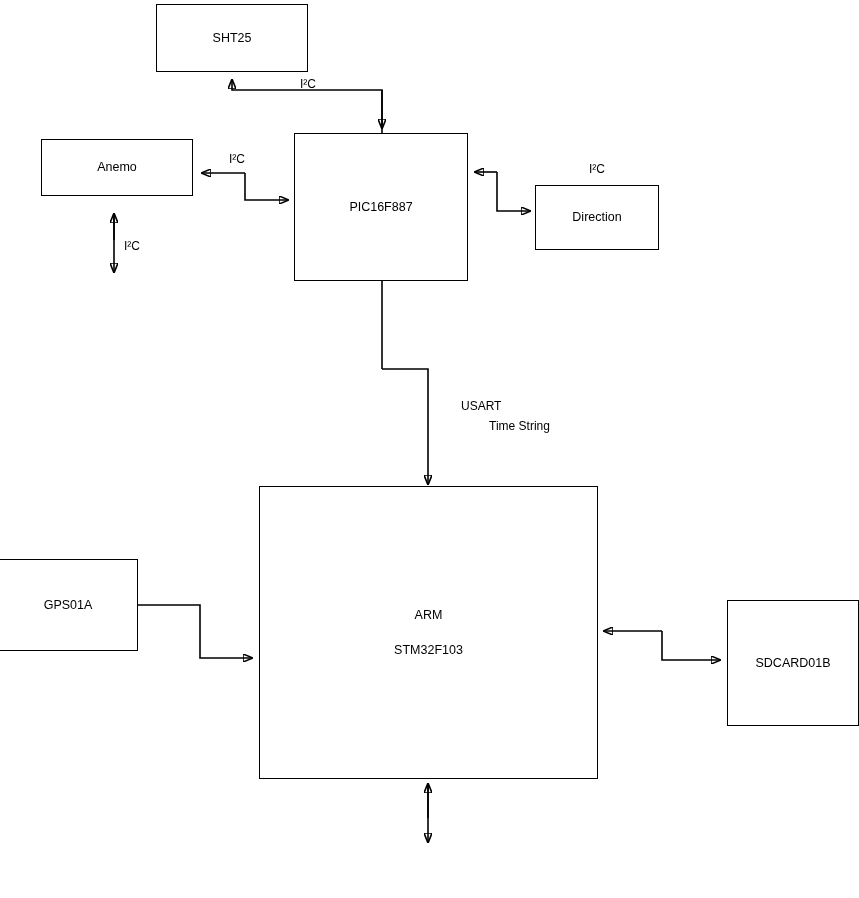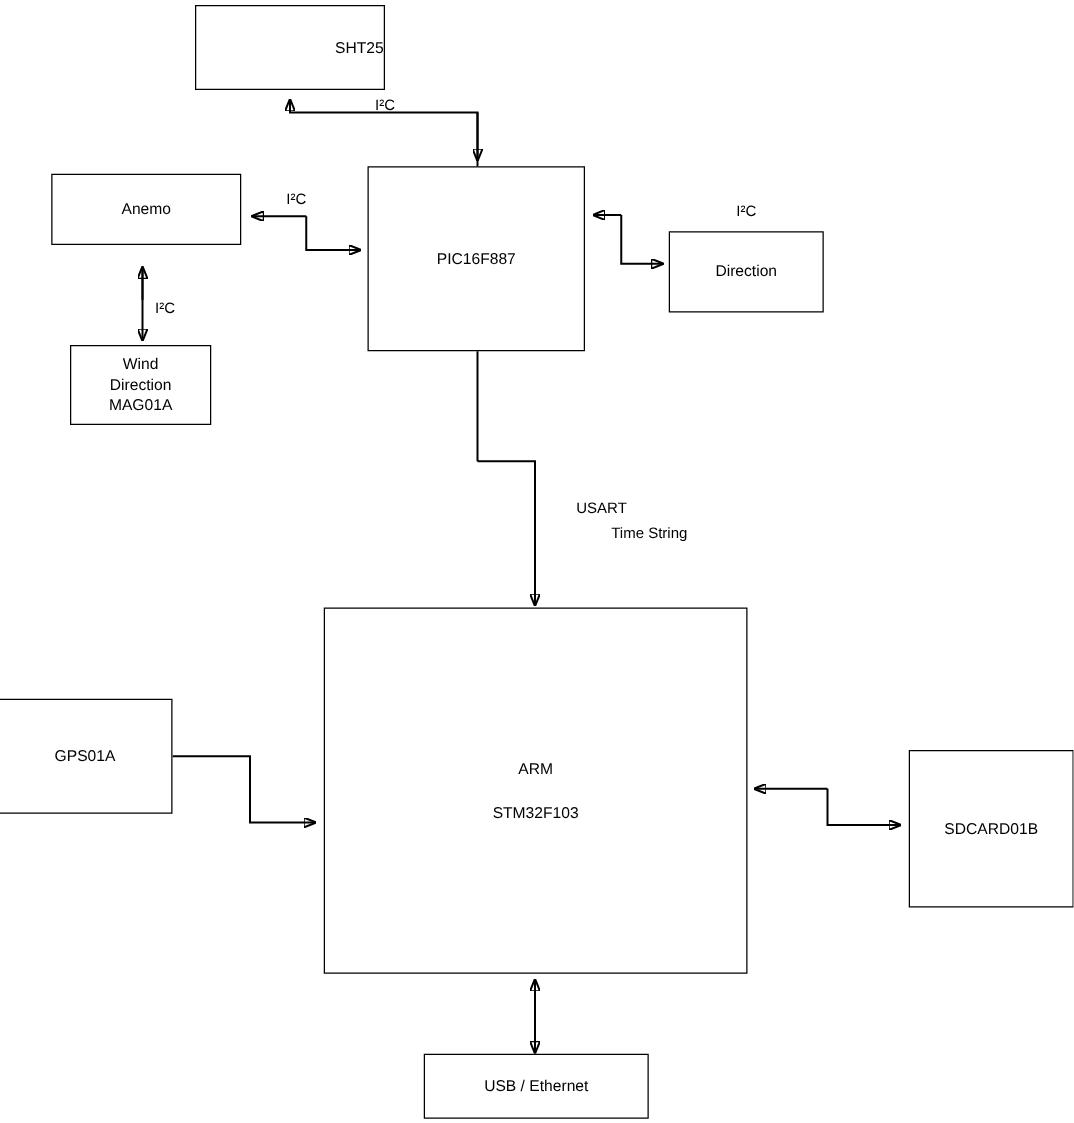--- a/index.html
+++ b/index.html
@@ -102,59 +102,51 @@
       <path d="M662,631 L604,631" marker-end="url(#arrow)"></path>
       <path d="M662,631 L662,660 L720,660" marker-end="url(#arrow)"></path>
     </g>
 
     <g>
       <path d="M428,818 L428,784" marker-end="url(#arrow)"></path>
       <path d="M428,784 L428,842" marker-end="url(#arrow)"></path>
     </g>
   </svg>
 
-  <div class="node" style="left:156px; top:4px; width:152px; height:68px;align-items:flex-end;">
+  <div class="node" style="left:156px; top:4px; width:152px; height:68px;">
     <span class="line">SHT25</span>
   </div>
 
   <div class="node" style="left:41px; top:139px; width:152px; height:57px;">
     <span class="line">Anemo</span>
   </div>
 
   <div class="node" style="left:294px; top:133px; width:174px; height:148px;">
     <span class="line">PIC16F887</span>
   </div>
 
   <div class="node" style="left:535px; top:185px; width:124px; height:65px;">
     <span class="line">Direction</span>
   </div>
 
-  <div class="node" style="left:56px; top:276px; width:113px; height:64px;">
-    <span class="line">Wind</span>
-    <span class="line">Direction</span>
-    <span class="line">MAG01A</span>
-  </div>
 
   <div class="node" style="left:259px; top:486px; width:339px; height:293px;text-align:center;">
     <span class="line">ARM</span>
     <span class="line" style="height:18px;"></span>
     <span class="line">STM32F103</span>
   </div>
 
   <div class="node" style="left:-2px; top:559px; width:140px; height:92px;">
     <span class="line">GPS01A</span>
   </div>
 
   <div class="node" style="left:727px; top:600px; width:132px; height:126px;">
     <span class="line">SDCARD01B</span>
   </div>
 
-  <div class="node" style="left:339px; top:843px; width:180px; height:52px;">
-    <span class="line">USB / Ethernet</span>
-  </div>
 
   <div class="edge-label" style="left:300px; top:75px;">I²C</div>
   <div class="edge-label" style="left:229px; top:150px;">I²C</div>
   <div class="edge-label" style="left:589px; top:160px;">I²C</div>
   <div class="edge-label" style="left:124px; top:237px;">I²C</div>
   <div class="edge-label" style="left:461px; top:397px;">USART</div>
   <div class="edge-label" style="left:446px; top:417px;margin-left:43px;">Time String</div>
 
 </div>
 

